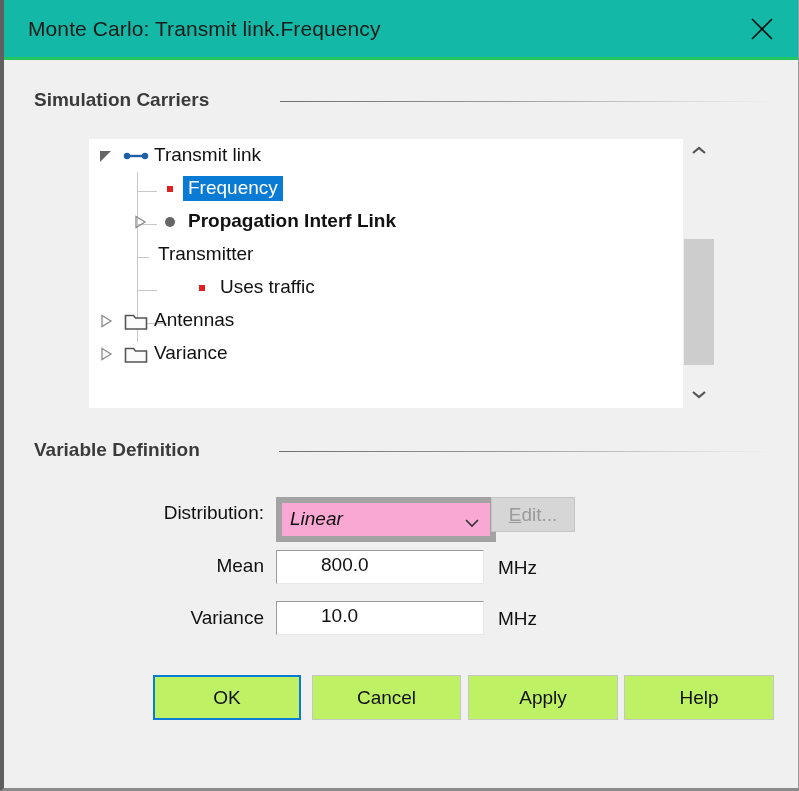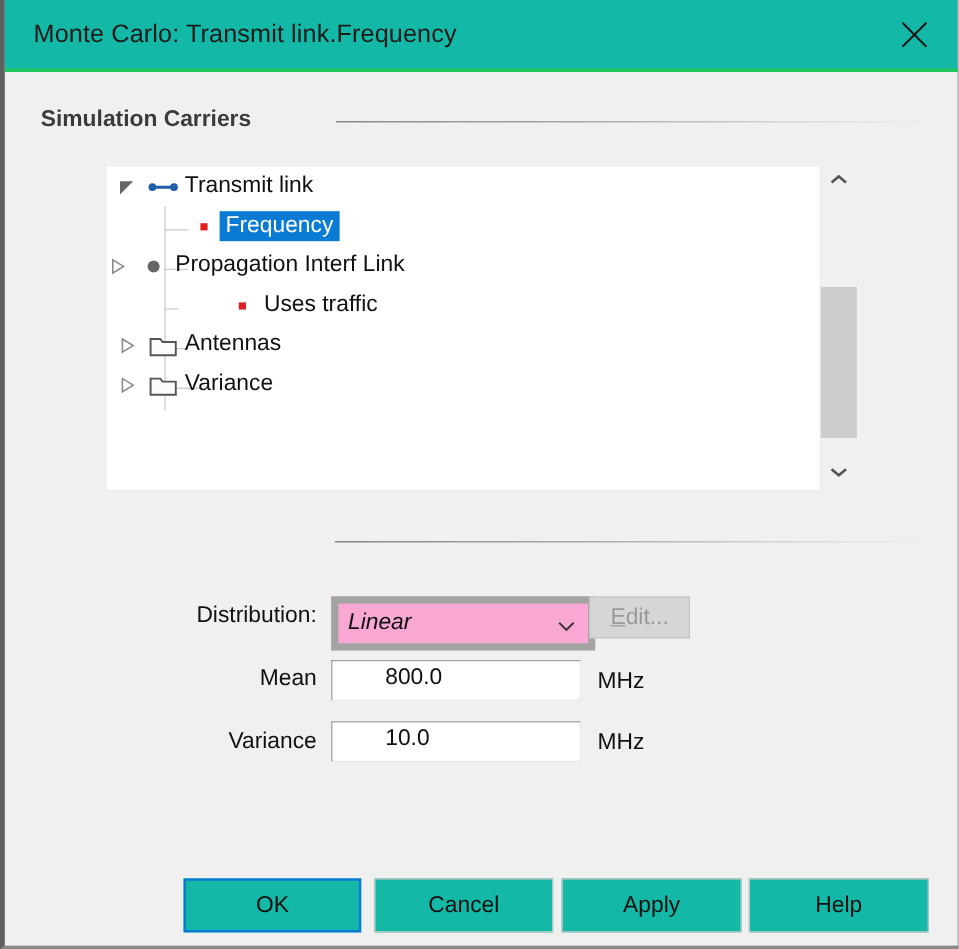--- a/index.html
+++ b/index.html
@@ -193,23 +193,23 @@
     margin-left: 37px;
   }
   .unit {
     position: absolute;
     font-size: 19px;
     color: #111111;
   }
   
   .btn {
     position: absolute;
-    top: 732px;
+    top: 675px;
     height: 45px;
-    background: #14b8a6;
+    background: #bef264;
     border: 1px solid #c6c6c6;
     font-size: 19px;
     color: #111111;
     display: flex;
     align-items: center;
     justify-content: center;
     cursor: pointer;
     box-sizing: border-box;
   }
   .btn.default {
@@ -267,35 +267,38 @@
 
       <div class="tree-row" style="padding-left:68px;">
         <span class="icon-slot">
           <svg width="10" height="10" viewBox="0 0 10 10">
               <rect x="2" y="2" width="6" height="6" fill="#e02020"></rect>
             </svg>
         </span>
         <span class="tree-label selected">Frequency</span>
       </div>
 
-      <div class="tree-row" style="">
+      <div class="tree-row" style="padding-left:42px;font-weight:bold;">
         <span class="twisty">
           <svg width="18" height="18" viewBox="0 0 18 18">
               <path d="M5 3.5 L14 9 L5 14.5 Z" fill="none" stroke="#8a8a8a" stroke-width="1.3"></path>
             </svg>
         </span>
         <span class="spacer" style="width:8px;"></span>
         <span class="icon-slot">
           <svg width="14" height="14" viewBox="0 0 14 14">
               <circle cx="7" cy="7" r="5" fill="#666"></circle>
             </svg>
         </span>
         <span class="tree-label">Propagation Interf Link</span>
       </div>
 
+      <div class="tree-row" style="padding-left:64px;">
+        <span class="tree-label">Transmitter</span>
+      </div>
 
       <div class="tree-row" style="padding-left:100px;">
         <span class="icon-slot">
           <svg width="10" height="10" viewBox="0 0 10 10">
               <rect x="2" y="2" width="6" height="6" fill="#e02020"></rect>
             </svg>
         </span>
         <span class="tree-label">Uses traffic</span>
       </div>
 
@@ -343,20 +346,21 @@
     <div class="sb-thumb"></div>
     <div class="sb-arrow sb-down">
       <span>
         <svg width="16" height="12" viewBox="0 0 16 12">
             <path d="M2 4 L8 9 L14 4" fill="none" stroke="#555" stroke-width="2.2"></path>
           </svg>
       </span>
     </div>
   </div>
 
+  <div class="group-header" style="left:30px; top:439px;">Variable Definition</div>
   <div class="group-rule" style="left:275px; top:451px; width:496px;"></div>
 
   <div class="form-label" style="left:100px; top:502px; width:160px;">Distribution:</div>
   <div class="combo">
     <span class="combo-text">Linear</span>
     <span class="combo-arrow">
       <svg width="16" height="11" viewBox="0 0 16 11">
           <path d="M2 2 L8 8 L14 2" fill="none" stroke="#333" stroke-width="1.6"></path>
         </svg>
     </span>

